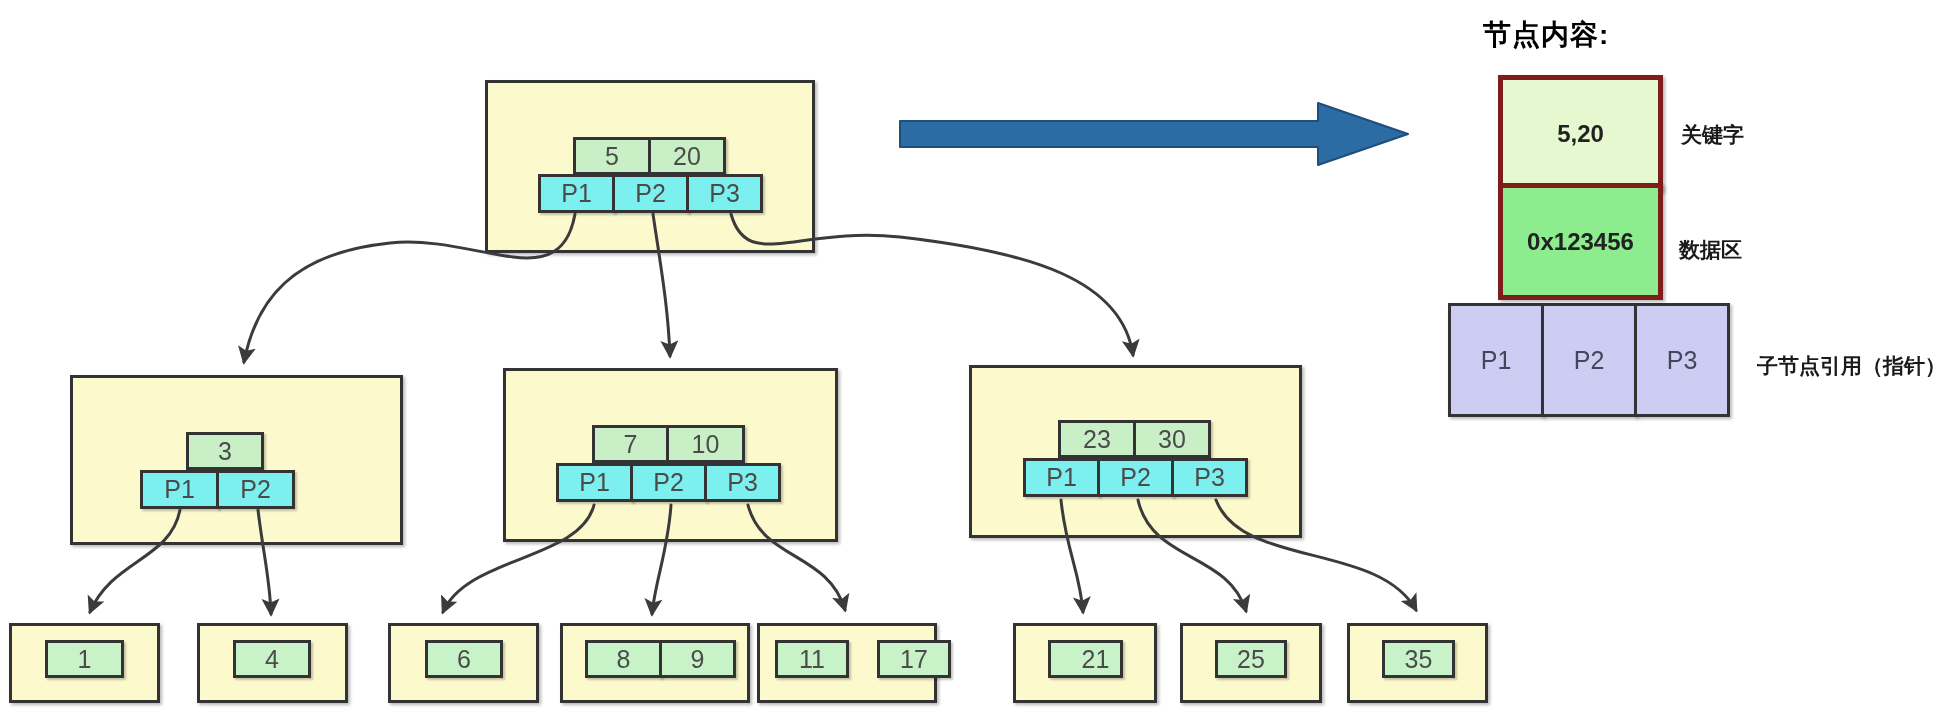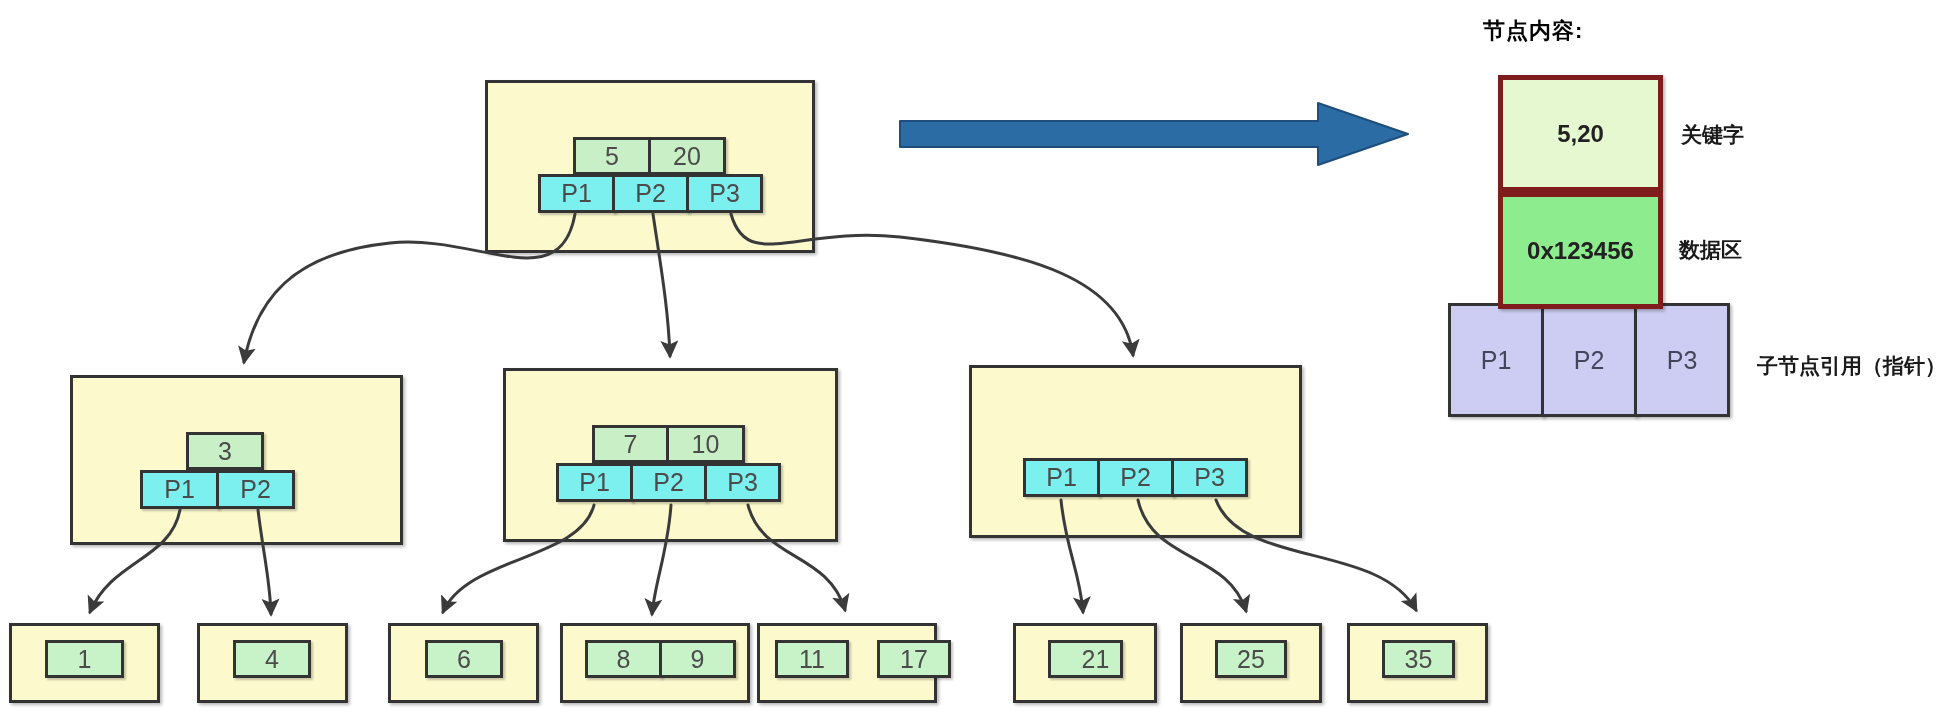--- a/index.html
+++ b/index.html
@@ -15,27 +15,27 @@
   .cell{
     box-sizing:border-box;border:3px solid #333333;display:flex;align-items:center;justify-content:center;
     font-size:25px;color:#4B4B4B;box-shadow:2px 2px 2px rgba(0,0,0,.22);
   }
   .cell + .cell{margin-left:-3px;}
   .key{background:#C9EFC6;width:78px;height:38px;}
   .ptr{background:#7CEFEF;width:77px;height:39px;}
   .leafcell{background:#C8F2C8;}
   svg.overlay{position:absolute;left:0;top:0;z-index:3;pointer-events:none;}
   
-  .legend-title{position:absolute;left:1483px;top:16px;font-size:22px;font-weight:bold;color:#000;letter-spacing:1px;z-index:2;}
+  .legend-title{position:absolute;left:1483px;top:16px;font-size:28px;font-weight:bold;color:#000;letter-spacing:1px;z-index:2;}
   .legend-box{
     position:absolute;box-sizing:border-box;border:5px solid #7f1d1d;display:flex;align-items:center;justify-content:center;
     font-size:24px;font-weight:bold;color:#222;box-shadow:2px 2px 3px rgba(0,0,0,.28);z-index:2;
   }
   .legend-keys{left:1498px;top:75px;width:165px;height:117px;background:#E6F8CF;}
-  .legend-data{left:1498px;top:192px;width:165px;height:117px;background:#8DEC8D;}
+  .legend-data{left:1498px;top:183px;width:165px;height:117px;background:#8DEC8D;}
   .legend-ptr-row{position:absolute;left:1448px;top:303px;display:flex;z-index:1;}
   .legend-ptr{
     box-sizing:border-box;width:96px;height:114px;border:3px solid #333333;background:#CDCDF3;
     display:flex;align-items:center;justify-content:center;font-size:25px;color:#44445a;
     box-shadow:2px 2px 3px rgba(0,0,0,.28);
   }
   .legend-ptr + .legend-ptr{margin-left:-3px;}
   .legend-label{position:absolute;font-size:21px;font-weight:600;color:#1a1a1a;z-index:2;white-space:nowrap;}
 </style>
 </head>
@@ -78,20 +78,24 @@
   <div class="cell-row" style="left:592px;top:425px;">
     <div class="cell key" style="width:77px;">7</div>
     <div class="cell key" style="width:79px;">10</div>
   </div>
   <div class="cell-row" style="left:556px;top:463px;">
     <div class="cell ptr">P1</div>
     <div class="cell ptr">P2</div>
     <div class="cell ptr">P3</div>
   </div>
 
+  <div class="cell-row" style="left:1058px;top:420px;">
+    <div class="cell key">23</div>
+    <div class="cell key">30</div>
+  </div>
   <div class="cell-row" style="left:1023px;top:458px;">
     <div class="cell ptr">P1</div>
     <div class="cell ptr">P2</div>
     <div class="cell ptr">P3</div>
   </div>
 
   <div class="cell-row" style="left:45px;top:640px;">
     <div class="cell key leafcell" style="width:79px;">1</div>
   </div>
   <div class="cell-row" style="left:233px;top:640px;">

